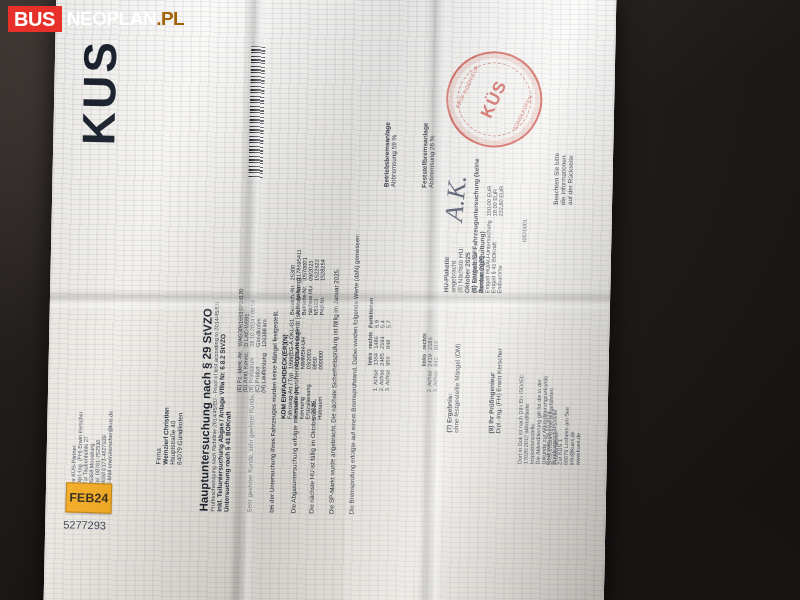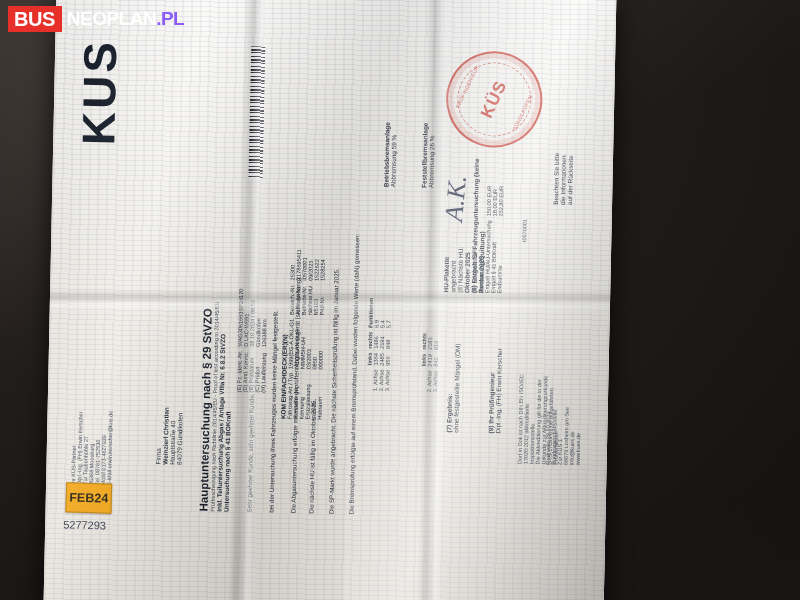--- a/index.html
+++ b/index.html
@@ -60,21 +60,21 @@
   }
   .wm-handel {
     color: #ffffff;
     font-weight: bold;
     font-size: 19px;
     line-height: 26px;
     padding-left: 5px;
     letter-spacing: -0.5px;
   }
   .wm-pl {
-    color: #8b5cf6;
+    color: #a16207;
   }
 
   
   .doc-wrap {
     position: absolute;
     left: 50px;
     top: -10px;
     width: 560px;
     height: 620px;
     transform: rotate(1.2deg);

